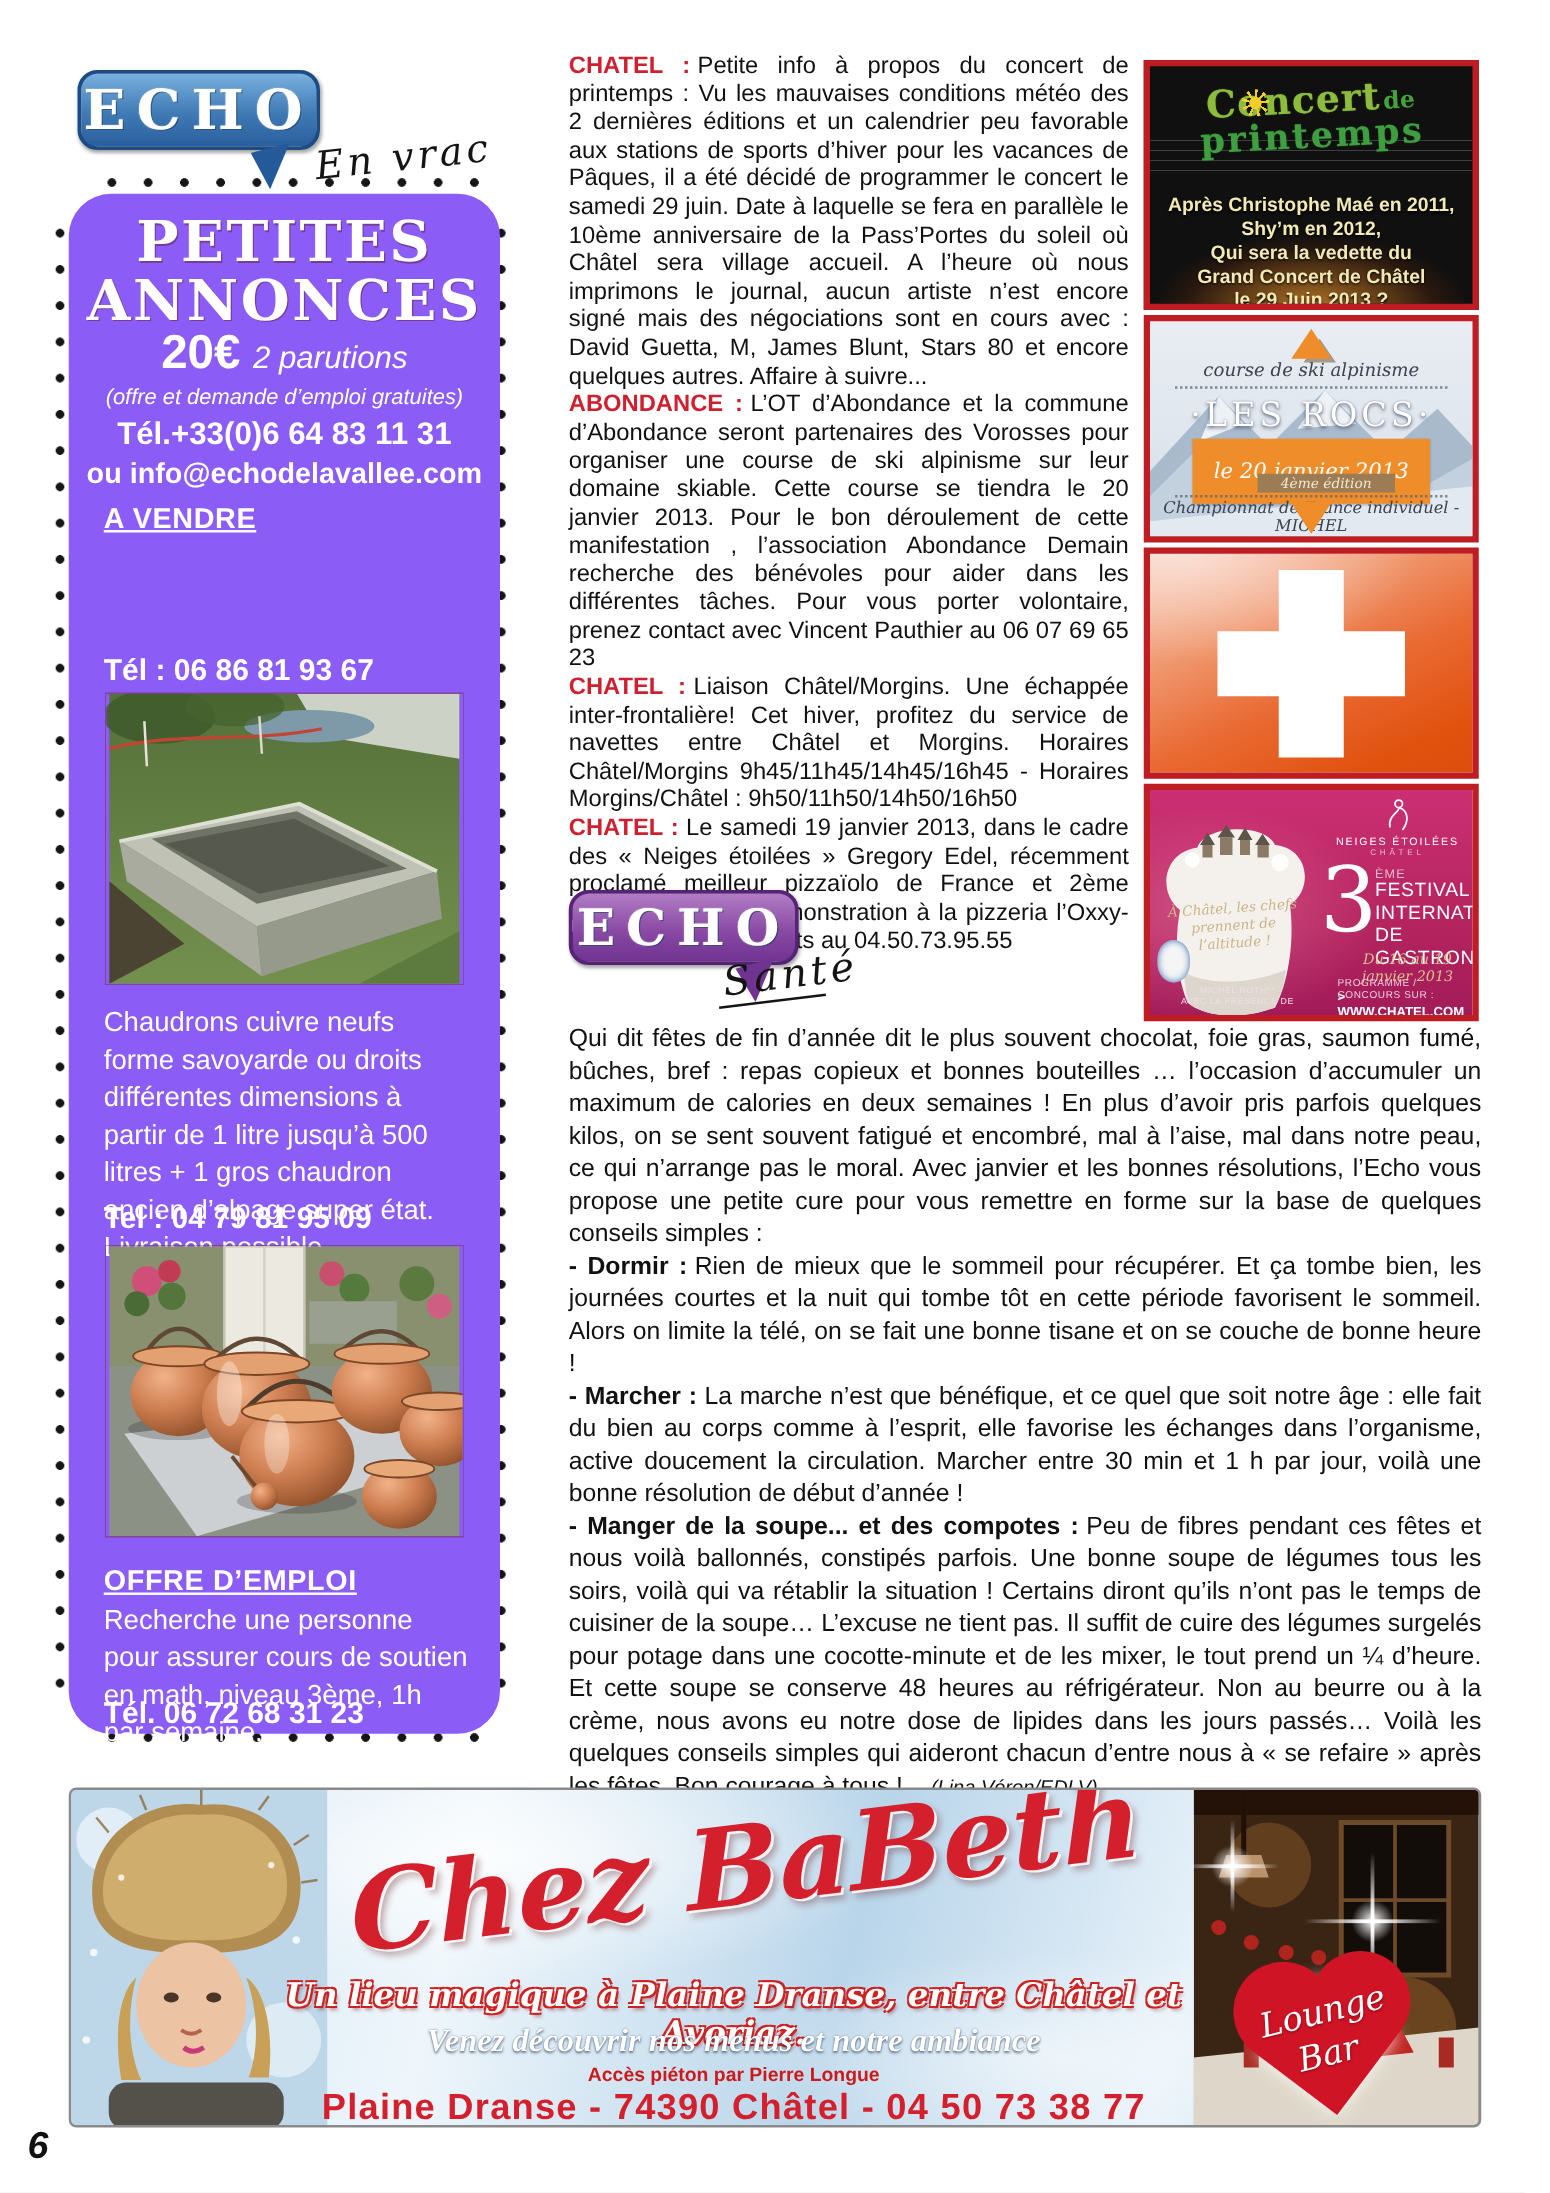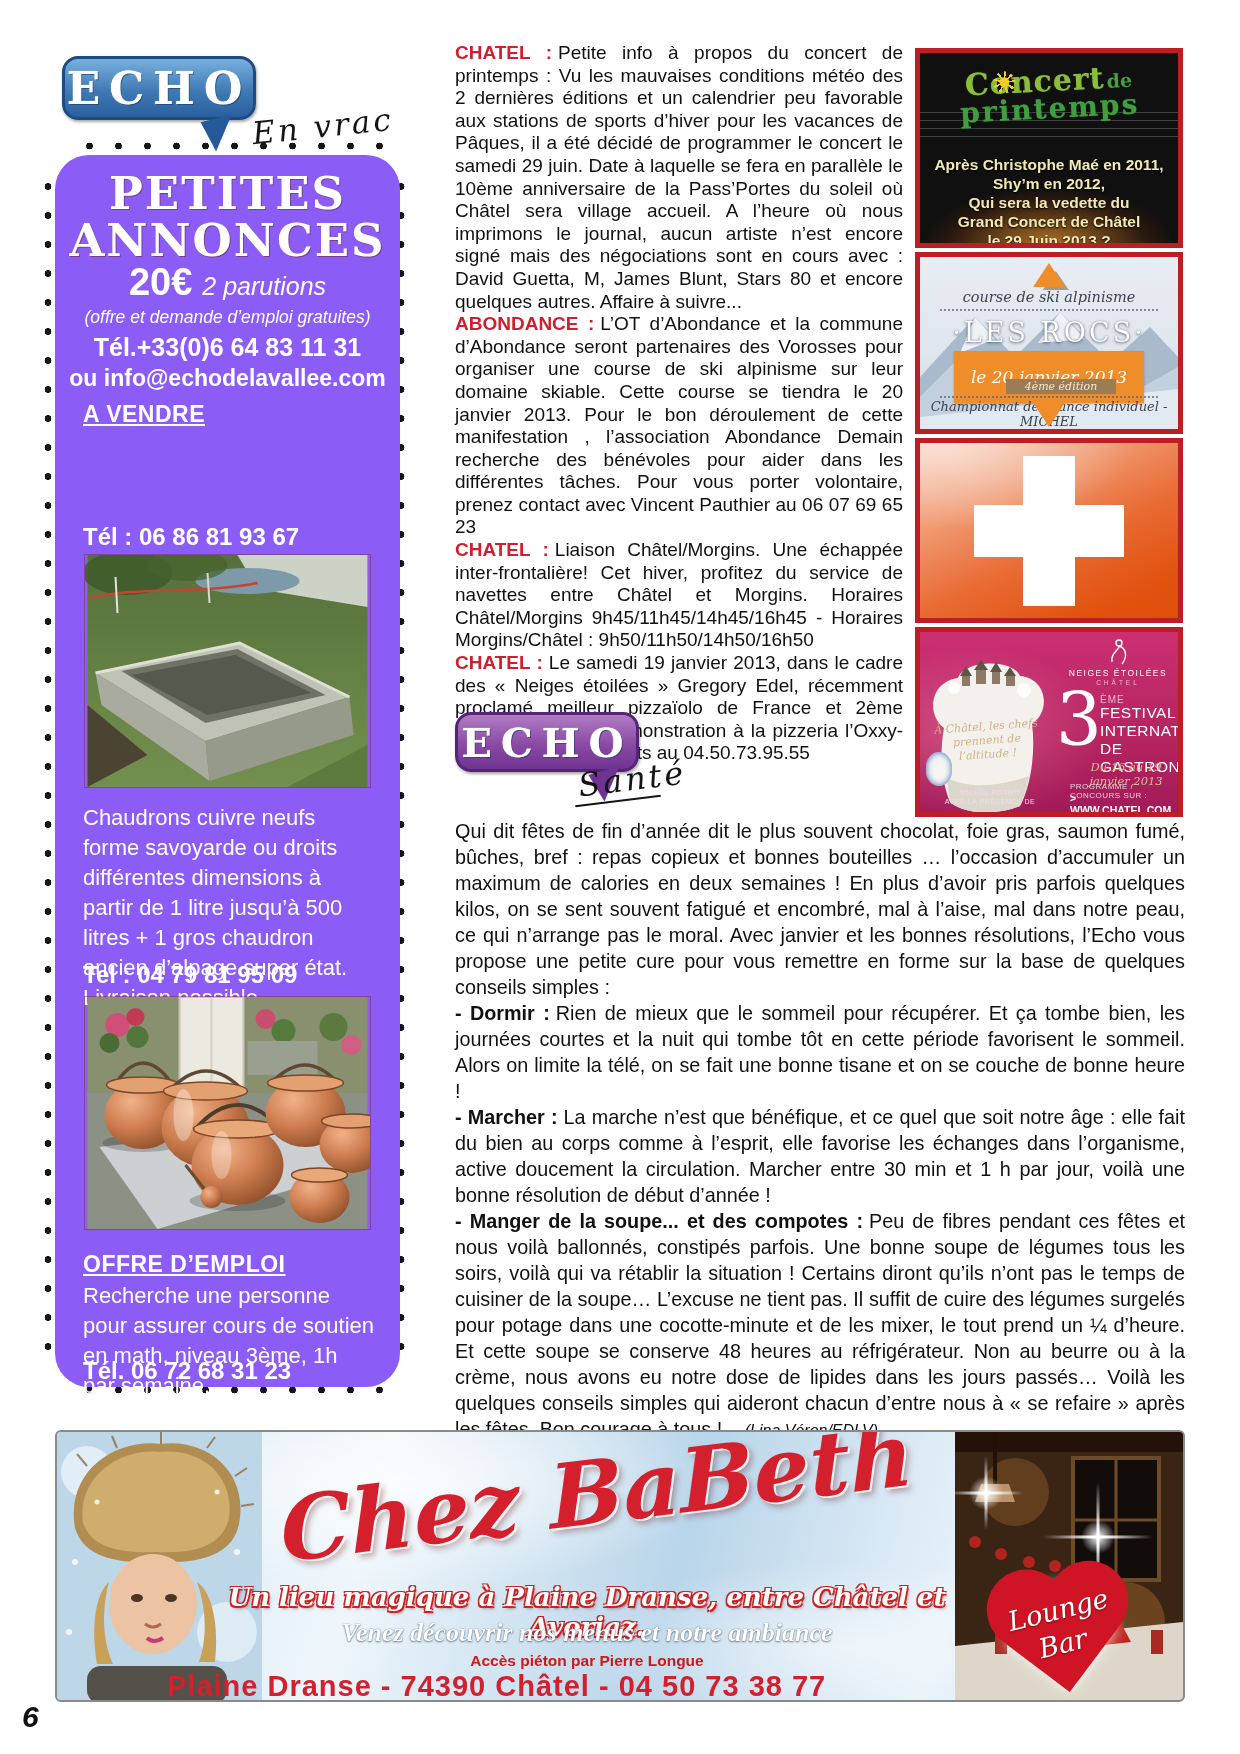--- a/index.html
+++ b/index.html
@@ -120,21 +120,21 @@
   linear-gradient(105deg,#cfe3f2 0%,#eef6fb 28%,#b9d5ea 55%,#e6f1f9 78%,#bed9ec 100%)}
 .babeth-title{position:absolute;left:215px;top:8px;width:650px;text-align:center;font-family:"DejaVu Serif",serif;
   font-style:italic;font-weight:bold;font-size:88px;color:#d41f2c;transform:rotate(-7deg) skewX(-4deg);
   text-shadow:2px 2px 0 rgba(255,255,255,.85),4px 5px 6px rgba(90,10,10,.35)}
 .babeth-l1{position:absolute;left:160px;top:150px;width:740px;text-align:center;font-family:"DejaVu Serif",serif;font-style:italic;
   font-weight:bold;font-size:26px;color:#fff;
   text-shadow:-1.5px -1.5px 0 #c22,1.5px -1.5px 0 #c22,-1.5px 1.5px 0 #c22,1.5px 1.5px 0 #c22,2px 3px 3px rgba(120,0,0,.4)}
 .babeth-l2{position:absolute;left:160px;top:186px;width:740px;text-align:center;font-family:Liberation Serif, serif;font-style:italic;
   font-weight:bold;font-size:26px;color:#fff;text-shadow:0 1px 2px rgba(40,60,90,.6),0 0 1px rgba(40,60,90,.8)}
 .babeth-l3{position:absolute;left:160px;top:220px;width:740px;text-align:center;font-weight:bold;font-size:15.5px;color:#cc1a1a}
-.babeth-l4{position:absolute;left:110px;top:238px;width:840px;text-align:left;font-weight:bold;font-size:29px;color:#d41f2c;letter-spacing:1px}
+.babeth-l4{position:absolute;left:110px;top:238px;width:840px;text-align:center;font-weight:bold;font-size:29px;color:#d41f2c;letter-spacing:1px}
 .heart{position:absolute;left:928px;top:128px;width:152px;height:140px;transform:rotate(-8deg)}
 .heart-shape{position:absolute;left:36px;top:36px;width:80px;height:80px;background:#cf1426;transform:rotate(45deg);
   box-shadow:0 0 14px rgba(255,255,255,.85)}
 .heart-shape::before{content:"";position:absolute;left:-44px;top:0;width:80px;height:80px;border-radius:50%;background:#cf1426}
 .heart-shape::after{content:"";position:absolute;left:0;top:-44px;width:80px;height:80px;border-radius:50%;background:#cf1426}
 .heart-txt{position:absolute;width:100%;text-align:center;color:#fff;font-family:"DejaVu Serif",serif;font-style:italic;
   font-size:27px;transform:rotate(-6deg);text-shadow:0 1px 2px rgba(90,0,0,.6)}
 .burst{position:absolute}
 .burst .b1,.burst .b2{position:absolute;background:linear-gradient(180deg,transparent,#fff 45%,#fff 55%,transparent)}
 .burst .b1{left:50%;top:0;width:3px;height:100%;transform:translateX(-50%)}

